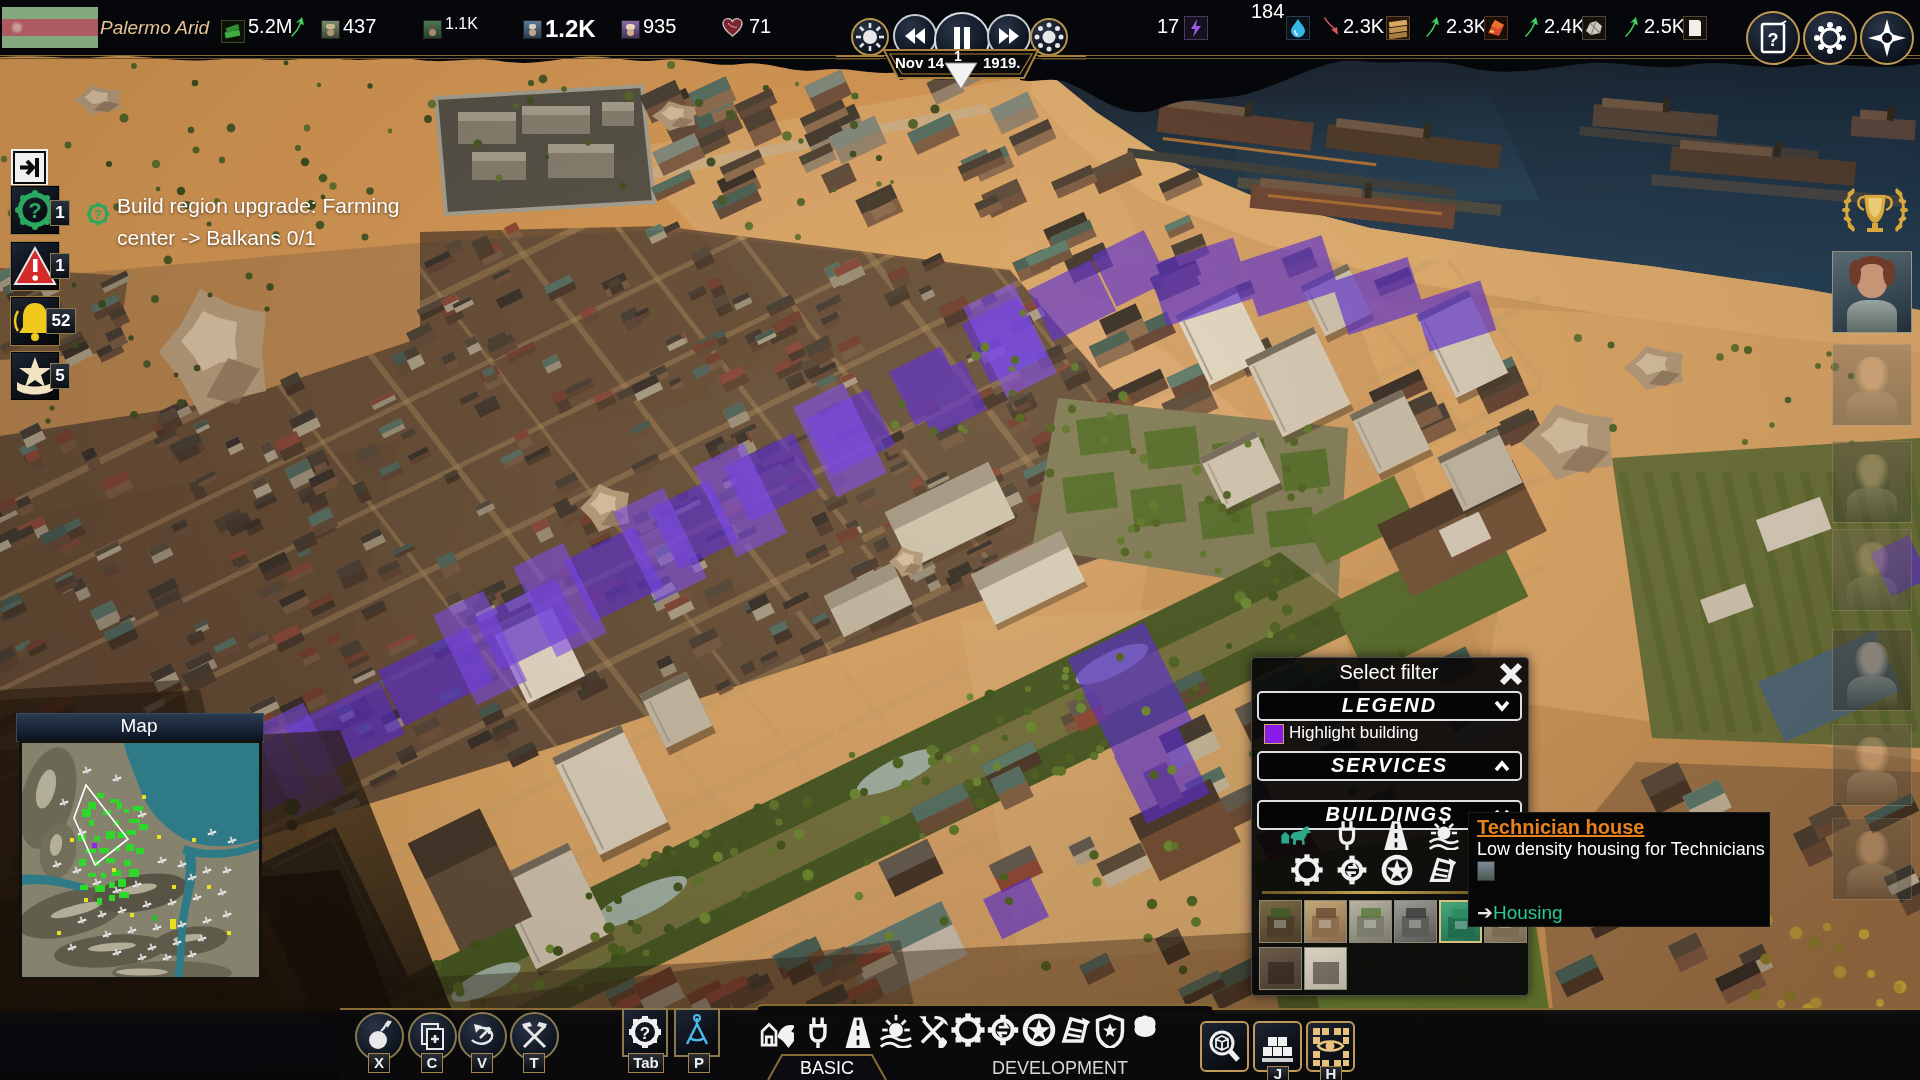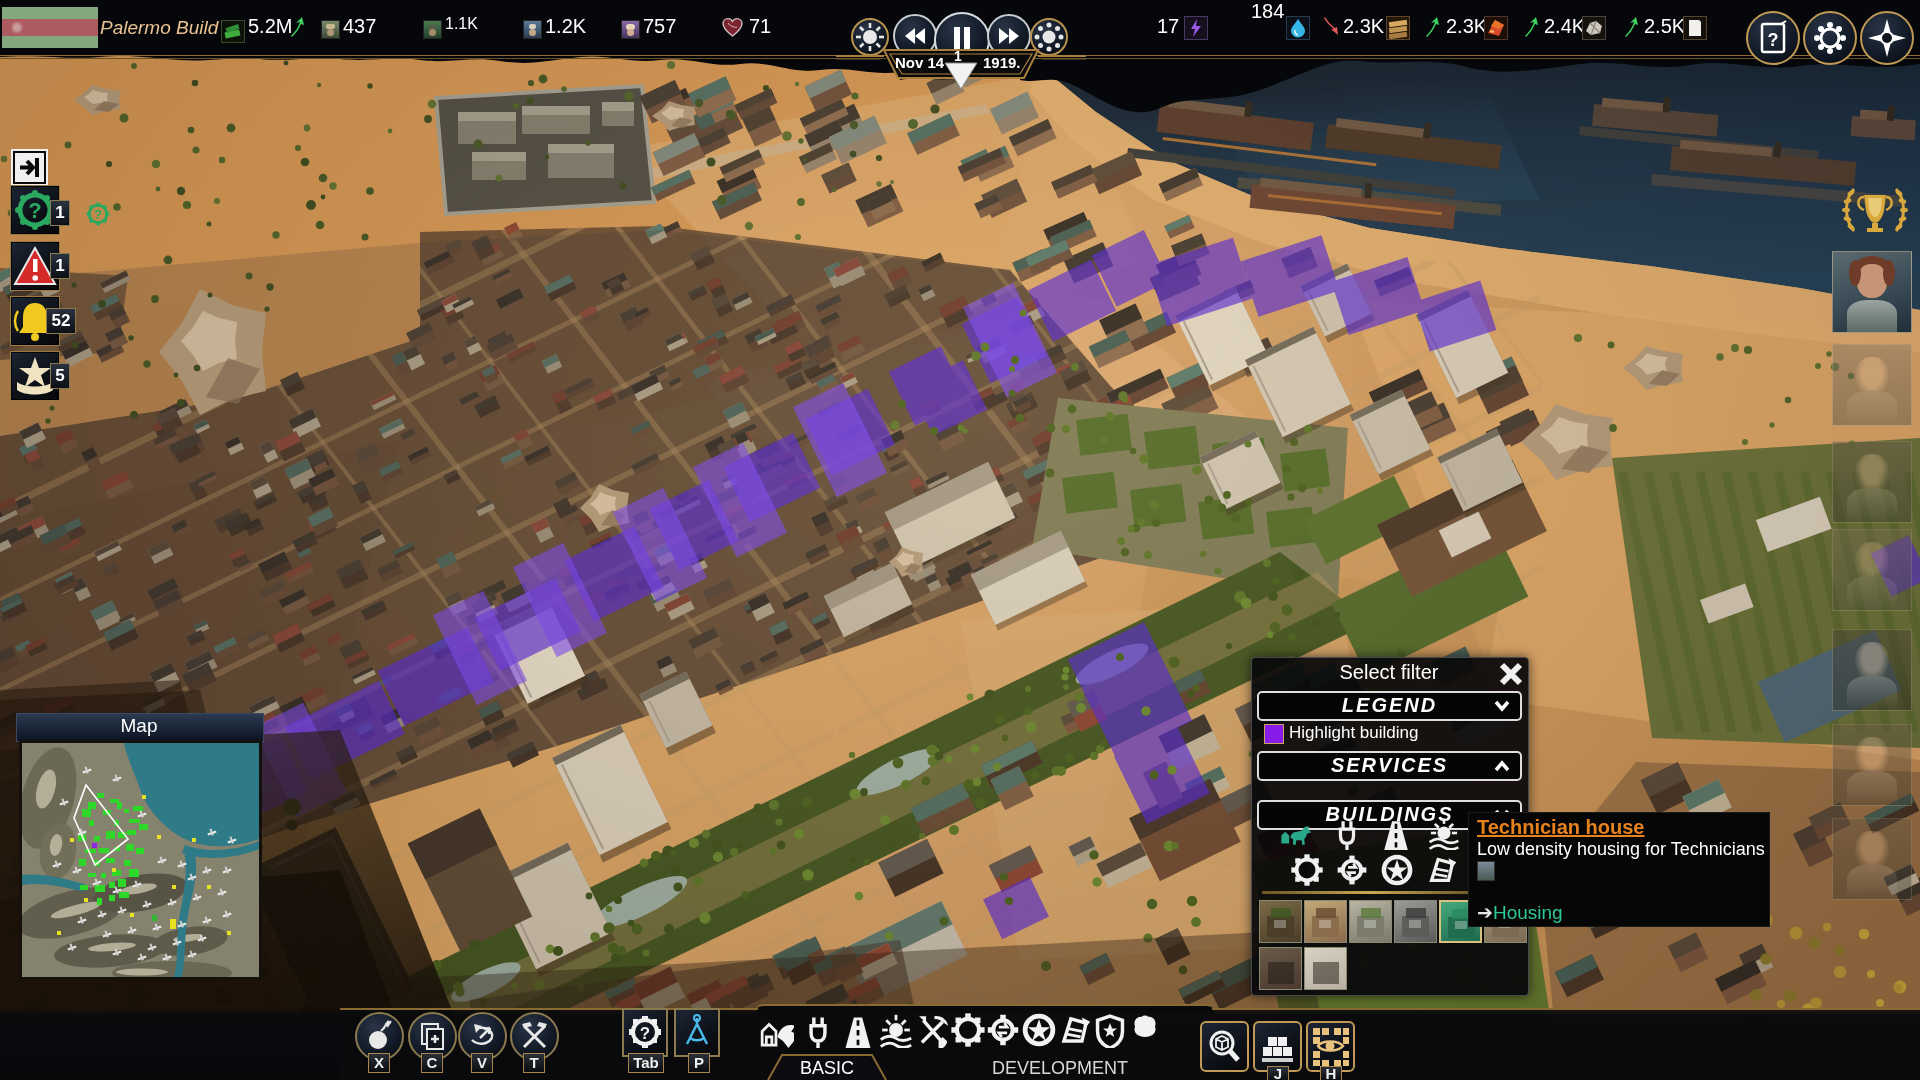--- a/index.html
+++ b/index.html
@@ -3113,21 +3113,21 @@
 <div class="abs" style="left:1030px;top:55px;width:890px;height:1px;background:#8a6a33;"></div>
 <div class="abs" style="left:1032px;top:58px;width:888px;height:1px;background:#6a5226;"></div>
 
 <div class="abs" style="left:2px;top:7px;width:96px;height:41px;">
   <div class="abs" style="left:0;top:0;width:96px;height:12px;background:#84a87e;"></div>
   <div class="abs" style="left:0;top:12px;width:96px;height:17px;background:#ad5a60;"></div>
   <div class="abs" style="left:0;top:29px;width:96px;height:12px;background:#84a87e;"></div>
   <div class="abs" style="left:8px;top:14px;width:14px;height:13px;background:radial-gradient(circle,#d8c8c0 30%,rgba(0,0,0,0) 70%);opacity:0.6;"></div>
 </div>
 
-<div class="abs" style="left:100px;top:17px;width:140px;font-style:italic;font-size:19px;color:#e9c392;">Palermo Build</div>
+<div class="abs" style="left:100px;top:17px;width:140px;font-style:italic;font-size:19px;color:#e9c392;">Palermo Arid</div>
 
 <div class="abs" style="left:221px;top:20px;width:22px;height:21px;background:#0d1208;border:1px solid #3a4a2a;">
   <div class="abs" style="left:3px;top:10px;width:15px;height:6px;background:#3fae3f;transform:rotate(-12deg);"></div>
   <div class="abs" style="left:4px;top:5px;width:13px;height:5px;background:#2f8e34;transform:rotate(-18deg);"></div>
 </div>
 
 <div class="abs txt" style="left:248px;top:15px;font-size:20px;">5.2M</div>
 
 <svg class="abs" style="left:289px;top:16px" width="18" height="22" viewBox="0 0 18 22">
       <path d="M2,20 C6,16 9,12 11,6 L7,7 L13,1 L15,9 L12,8 C10,13 7,17 3,21 Z" fill="#3fd05f"></path>
@@ -3142,27 +3142,27 @@
 <div class="abs" style="left:423px;top:20px;width:17px;height:17px;background:linear-gradient(180deg,#4a7a52,#24402a);border:1px solid #222;">
  <div class="abs" style="left:5px;top:4px;width:7px;height:4px;background:#5a5a4a;"></div>
  <div class="abs" style="left:5px;top:8px;width:7px;height:7px;background:#a88a68;border-radius:50%;"></div>
 </div>
 <div class="abs txt" style="left:445px;top:15px;font-size:16px;">1.1K</div>
 
 <div class="abs" style="left:523px;top:20px;width:17px;height:17px;background:linear-gradient(180deg,#5a7a9a,#2c3c50);border:1px solid #222;">
  <div class="abs" style="left:5px;top:3px;width:7px;height:5px;background:#d8d0c0;border-radius:2px;"></div>
  <div class="abs" style="left:5px;top:8px;width:7px;height:7px;background:#c0a888;border-radius:50%;"></div>
 </div>
-<div class="abs txt" style="left:545px;top:15px;font-size:20px;">1.2K</div>
+<div class="abs txt" style="left:545px;top:15px;font-size:24px;font-weight:bold;">1.2K</div>
 
 <div class="abs" style="left:621px;top:20px;width:17px;height:17px;background:linear-gradient(180deg,#8a6aa8,#46325c);border:1px solid #222;">
  <div class="abs" style="left:4px;top:3px;width:9px;height:6px;background:#e8d8b8;border-radius:3px;"></div>
  <div class="abs" style="left:5px;top:8px;width:7px;height:7px;background:#d0b090;border-radius:50%;"></div>
 </div>
-<div class="abs txt" style="left:643px;top:15px;font-size:20px;">757</div>
+<div class="abs txt" style="left:643px;top:15px;font-size:20px;">935</div>
 
 <svg class="abs" style="left:722px;top:17px" width="21" height="21" viewBox="0 0 21 21">
  <path d="M10.5,19 C4,14 1,10 1,6.5 C1,3.5 3.4,1.6 6,1.6 C8,1.6 9.6,2.8 10.5,4.4 C11.4,2.8 13,1.6 15,1.6 C17.6,1.6 20,3.5 20,6.5 C20,10 17,14 10.5,19 Z" fill="#7c2430" stroke="#c8c0c0" stroke-width="1.4"></path>
  <path d="M6,6 C8,9 12,11 15,10" stroke="#d8a0a0" stroke-width="1.2" fill="none"></path>
 </svg>
 <div class="abs txt" style="left:749px;top:15px;font-size:20px;">71</div>
 
 <div class="cirbtn" style="left:851px;top:18px;width:34px;height:34px;border:2px solid #b8934e;">
  <svg width="34" height="34" viewBox="0 0 34 34">
         <circle cx="17" cy="17" r="7" fill="#e8e8e8"></circle>
@@ -3357,20 +3357,21 @@
         <circle cx="7" cy="24" r="3"></circle>
         <circle cx="41" cy="24" r="3"></circle>
         <circle cx="12" cy="12" r="3"></circle>
         <circle cx="36" cy="36" r="3"></circle>
         <circle cx="12" cy="36" r="3"></circle>
         <circle cx="36" cy="12" r="3"></circle>
       </g>
  <text x="24" y="32" font-family="Liberation Sans" font-size="22" font-weight="bold" fill="#2aa860" text-anchor="middle">?</text>
     </svg>
 
+<div class="abs txt" style="left:117px;top:190px;width:300px;font-size:21px;line-height:32px;text-shadow:0 1px 3px rgba(0,0,0,0.6);">Build region upgrade: Farming center -&gt; Balkans 0/1</div>
 
 <div class="icbox hatch" style="left:10px;top:241px;">
  <svg width="48" height="48" viewBox="0 0 48 48">
         <path d="M24,6 L44,42 L4,42 Z" fill="#d42a2a" stroke="#e8e8e8" stroke-width="2"></path>
         <rect x="22" y="17" width="4.5" height="13" fill="#fff"></rect>
         <circle cx="24.2" cy="36" r="2.8" fill="#fff"></circle>
       </svg>
 </div>
 
 <div class="badge" style="left:50px;top:253px;width:18px;height:24px;">1</div>

